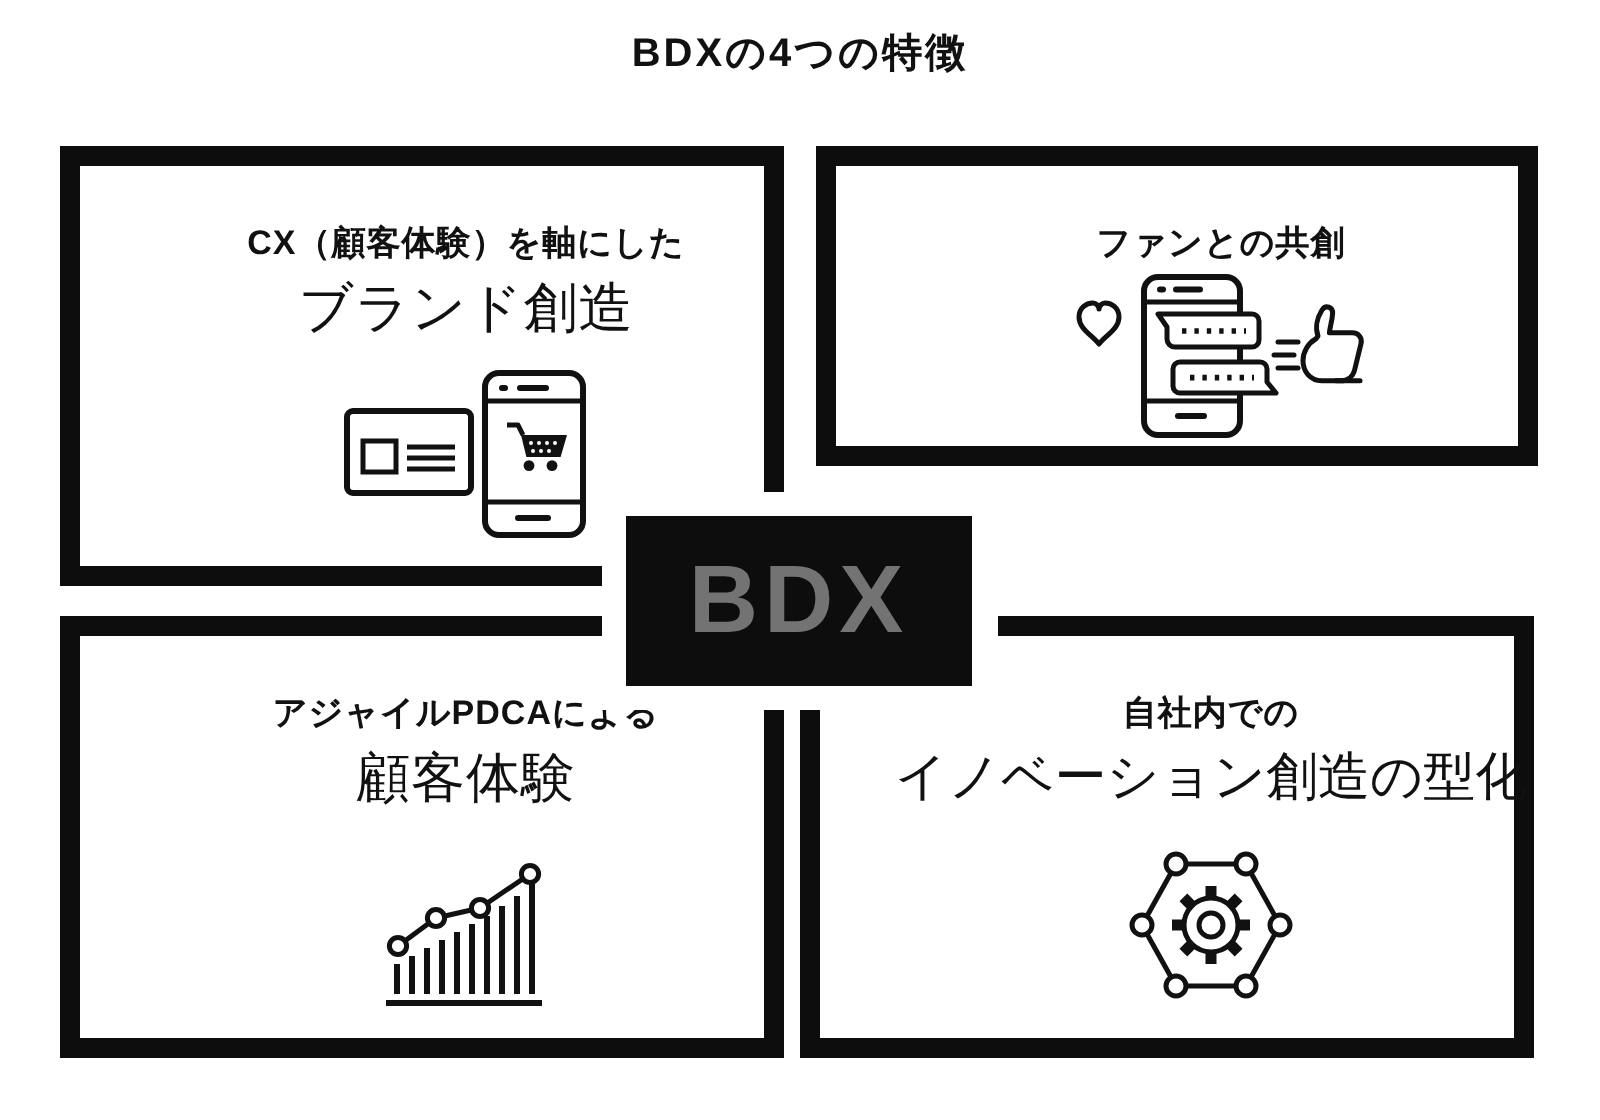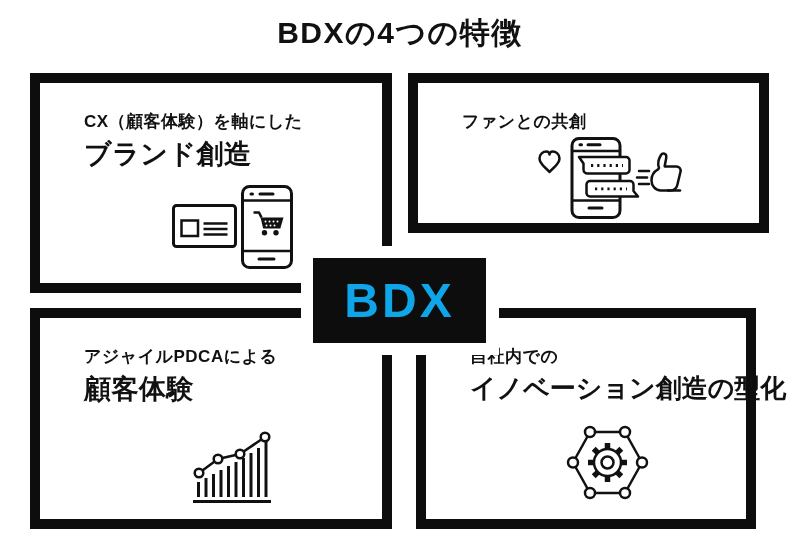--- a/index.html
+++ b/index.html
@@ -3,49 +3,49 @@
 <meta charset="utf-8">
 <style>
   html,body { margin:0; padding:0; background:#ffffff; }
   .canvas {
     position:relative; width:800px; height:560px; background:#ffffff;
     font-family:"Liberation Sans","DejaVu Sans",sans-serif; color:#111111;
     overflow:hidden;
   }
   .page-title {
     position:absolute; top:13px; left:0; width:100%; margin:0;
-    text-align:center; font-size:30px; font-weight:800; letter-spacing:1.5px;
+    text-align:center; font-size:20px; font-weight:800; letter-spacing:1.5px;
     color:#111111;
   }
   .card {
     position:absolute; box-sizing:border-box; background:#ffffff;
     border:10px solid #0d0d0d;
-    display:flex; flex-direction:column; align-items:flex-start;
+    display:flex; flex-direction:column; align-items:center;
     padding-top:27px;
     padding-left:44px;
   }
   .card.tl { left:30px;  top:73px;  width:362px; height:220px; }
   .card.tr { left:408px; top:73px;  width:361px; height:160px; }
   .card.bl { left:30px;  top:308px; width:362px; height:221px; }
-  .card.br { left:416px; top:308px; width:340px; height:221px; }
+  .card.br { left:400px; top:308px; width:367px; height:221px; }
   .sub  { margin:0; font-size:17px; font-weight:700; letter-spacing:0.5px; white-space:nowrap; }
-  .head { margin:3px 0 0 0; font-size:27px; font-weight:700; letter-spacing:0.5px; white-space:nowrap; }
+  .head { margin:3px 0 0 0; font-size:27px; font-weight:400; letter-spacing:0.5px; white-space:nowrap; }
   .card.br .head { font-size:26px; letter-spacing:0; }
   .iconwrap { flex:1; width:100%; display:flex; align-items:center; justify-content:center; }
   .iconwrap svg { display:block; }
   .halo {
     position:absolute; left:301px; top:246px; width:198px; height:109px;
     background:#ffffff;
   }
   .bdx-badge {
     position:absolute; left:313px; top:258px; width:173px; height:85px;
     background:#0d0d0d; display:flex; align-items:center; justify-content:center;
   }
   .bdx-badge span {
-    color:#0ea5e9; font-size:48px; font-weight:700; letter-spacing:3px;
+    color:#737373; font-size:48px; font-weight:700; letter-spacing:3px;
     font-family:"Liberation Sans","DejaVu Sans",sans-serif;
   }
 </style>
 </head>
 <body>
 
 <div class="canvas">
 
   <h1 class="page-title">BDXの4つの特徴</h1>
 

